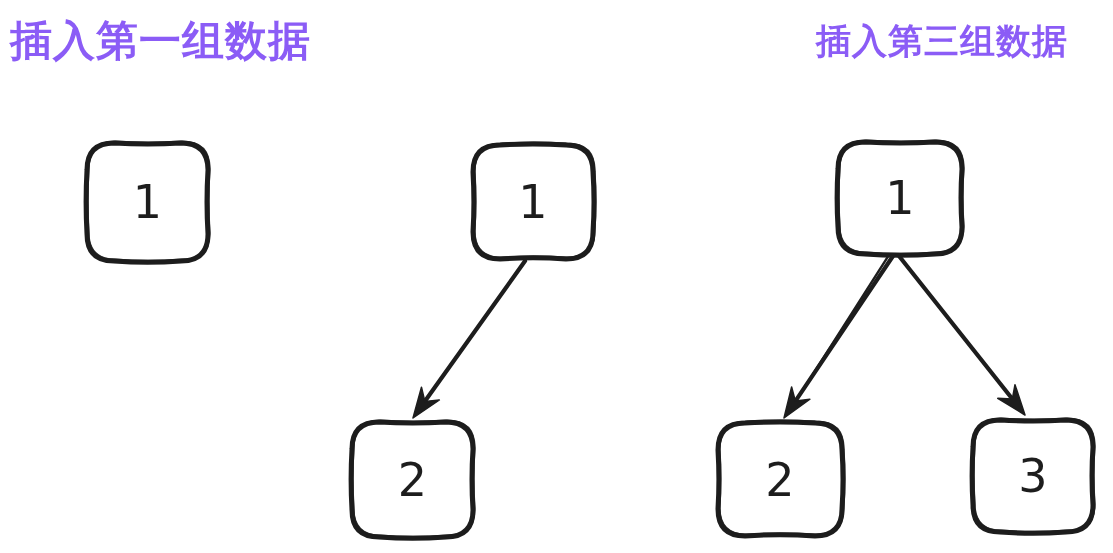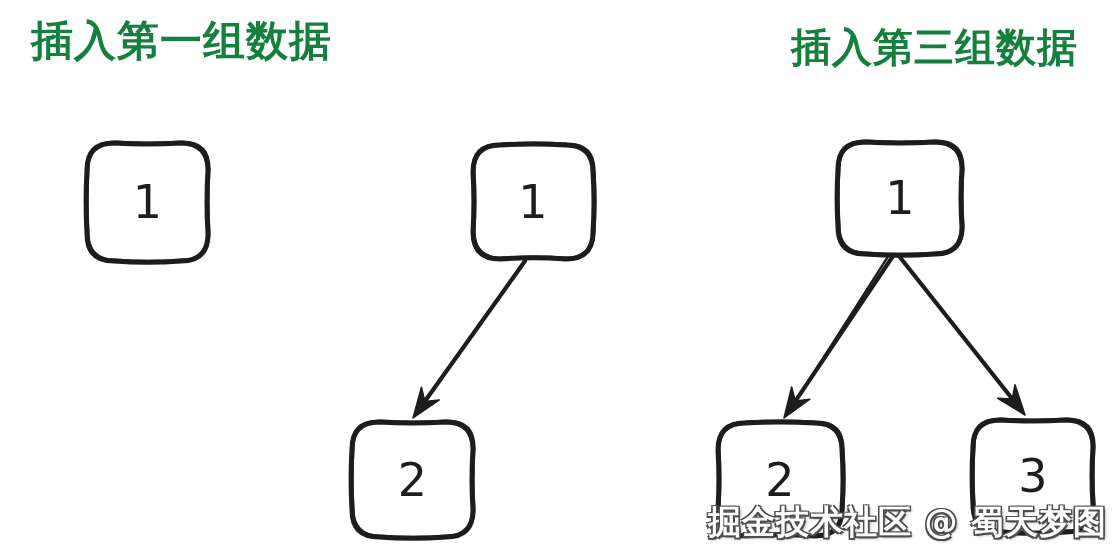--- a/index.html
+++ b/index.html
@@ -7,29 +7,29 @@
     position: relative;
     width: 1113px;
     height: 553px;
     background: #ffffff;
     overflow: hidden;
     font-family: "DejaVu Sans", "Liberation Sans", sans-serif;
   }
   .panel-title {
     position: absolute;
     font-weight: bold;
-    color: #15803d;
-    text-align: right;
+    color: #8b5cf6;
+    text-align: left;
     white-space: nowrap;
     letter-spacing: 1px;
     line-height: 1.0;
   }
   .t1 { left: 10px;  top: 20px; width: 322px; font-size: 42px; }
   .t2 { left: 400px; top: 25px; width: 292px; font-size: 40px; }
-  .t3 { left: 788px; top: 27px; width: 290px; font-size: 40px; }
+  .t3 { left: 816px; top: 27px; width: 290px; font-size: 35px; font-family: Liberation Mono, monospace; }
   #diagram-svg {
     position: absolute;
     left: 0; top: 0;
     width: 1113px; height: 553px;
   }
   .watermark {
     position: absolute;
     right: 6px;
     bottom: 8px;
     font-size: 33px;
@@ -91,14 +91,13 @@
       <g>
         <path d="M 1000 420 Q 1033 422.2 1066 420 Q 1093 420 1093 447 Q 1091 476 1093 505 Q 1093 532 1066 532 Q 1033 534.4 1000 532 Q 973 532 973 505 Q 971.2 476 973 447 Q 973 420 1000 420 Z" fill="#ffffff" stroke="#1d1d1d" stroke-width="5" stroke-linejoin="round"></path>
         <path d="M 1000 420 Q 1033 422.2 1066 420 Q 1093 420 1093 447 Q 1091 476 1093 505 Q 1093 532 1066 532 Q 1033 534.4 1000 532 Q 973 532 973 505 Q 971.2 476 973 447 Q 973 420 1000 420 Z" fill="none" stroke="#1d1d1d" stroke-width="2.4" opacity="0.9" transform="translate(1.4,-1.2)"></path>
         <text x="1033" y="492" text-anchor="middle" font-size="46" fill="#1d1d1d" font-family="&quot;DejaVu Sans&quot;, &quot;Liberation Sans&quot;, sans-serif">3</text>
       </g>
     </svg>
 
   <div class="panel-title t1">插入第一组数据</div>
   <div class="panel-title t3">插入第三组数据</div>
 
-  <div class="watermark">掘金技术社区 @ 蜀天梦图</div>
 </div>
 
 </body></html>

